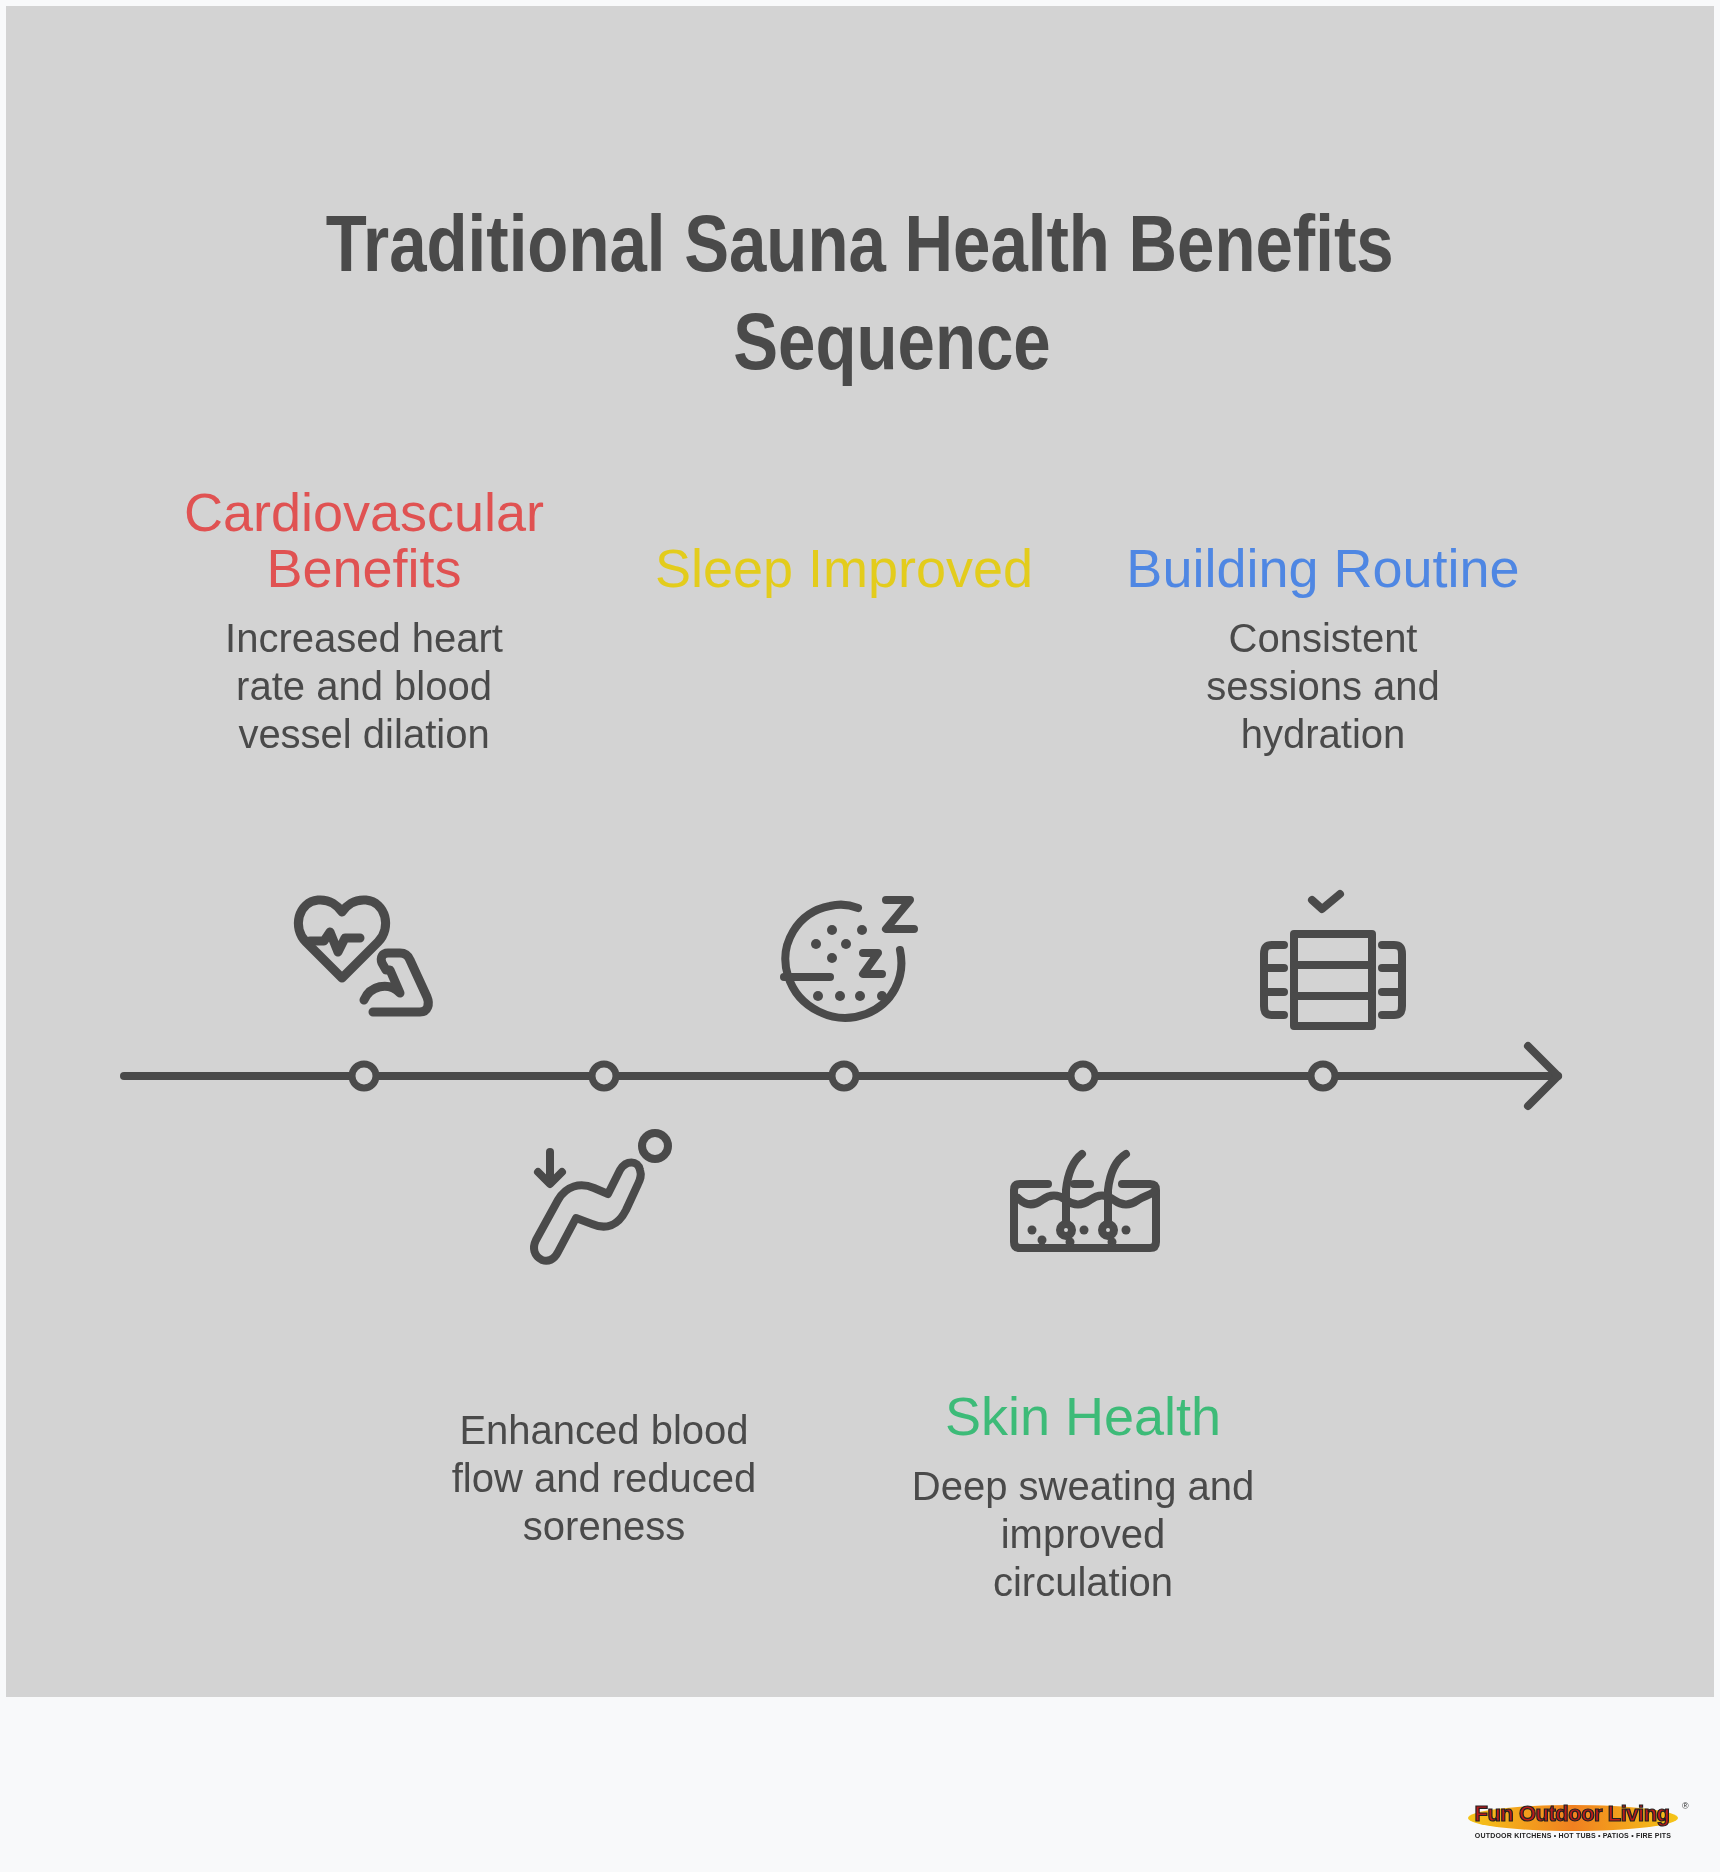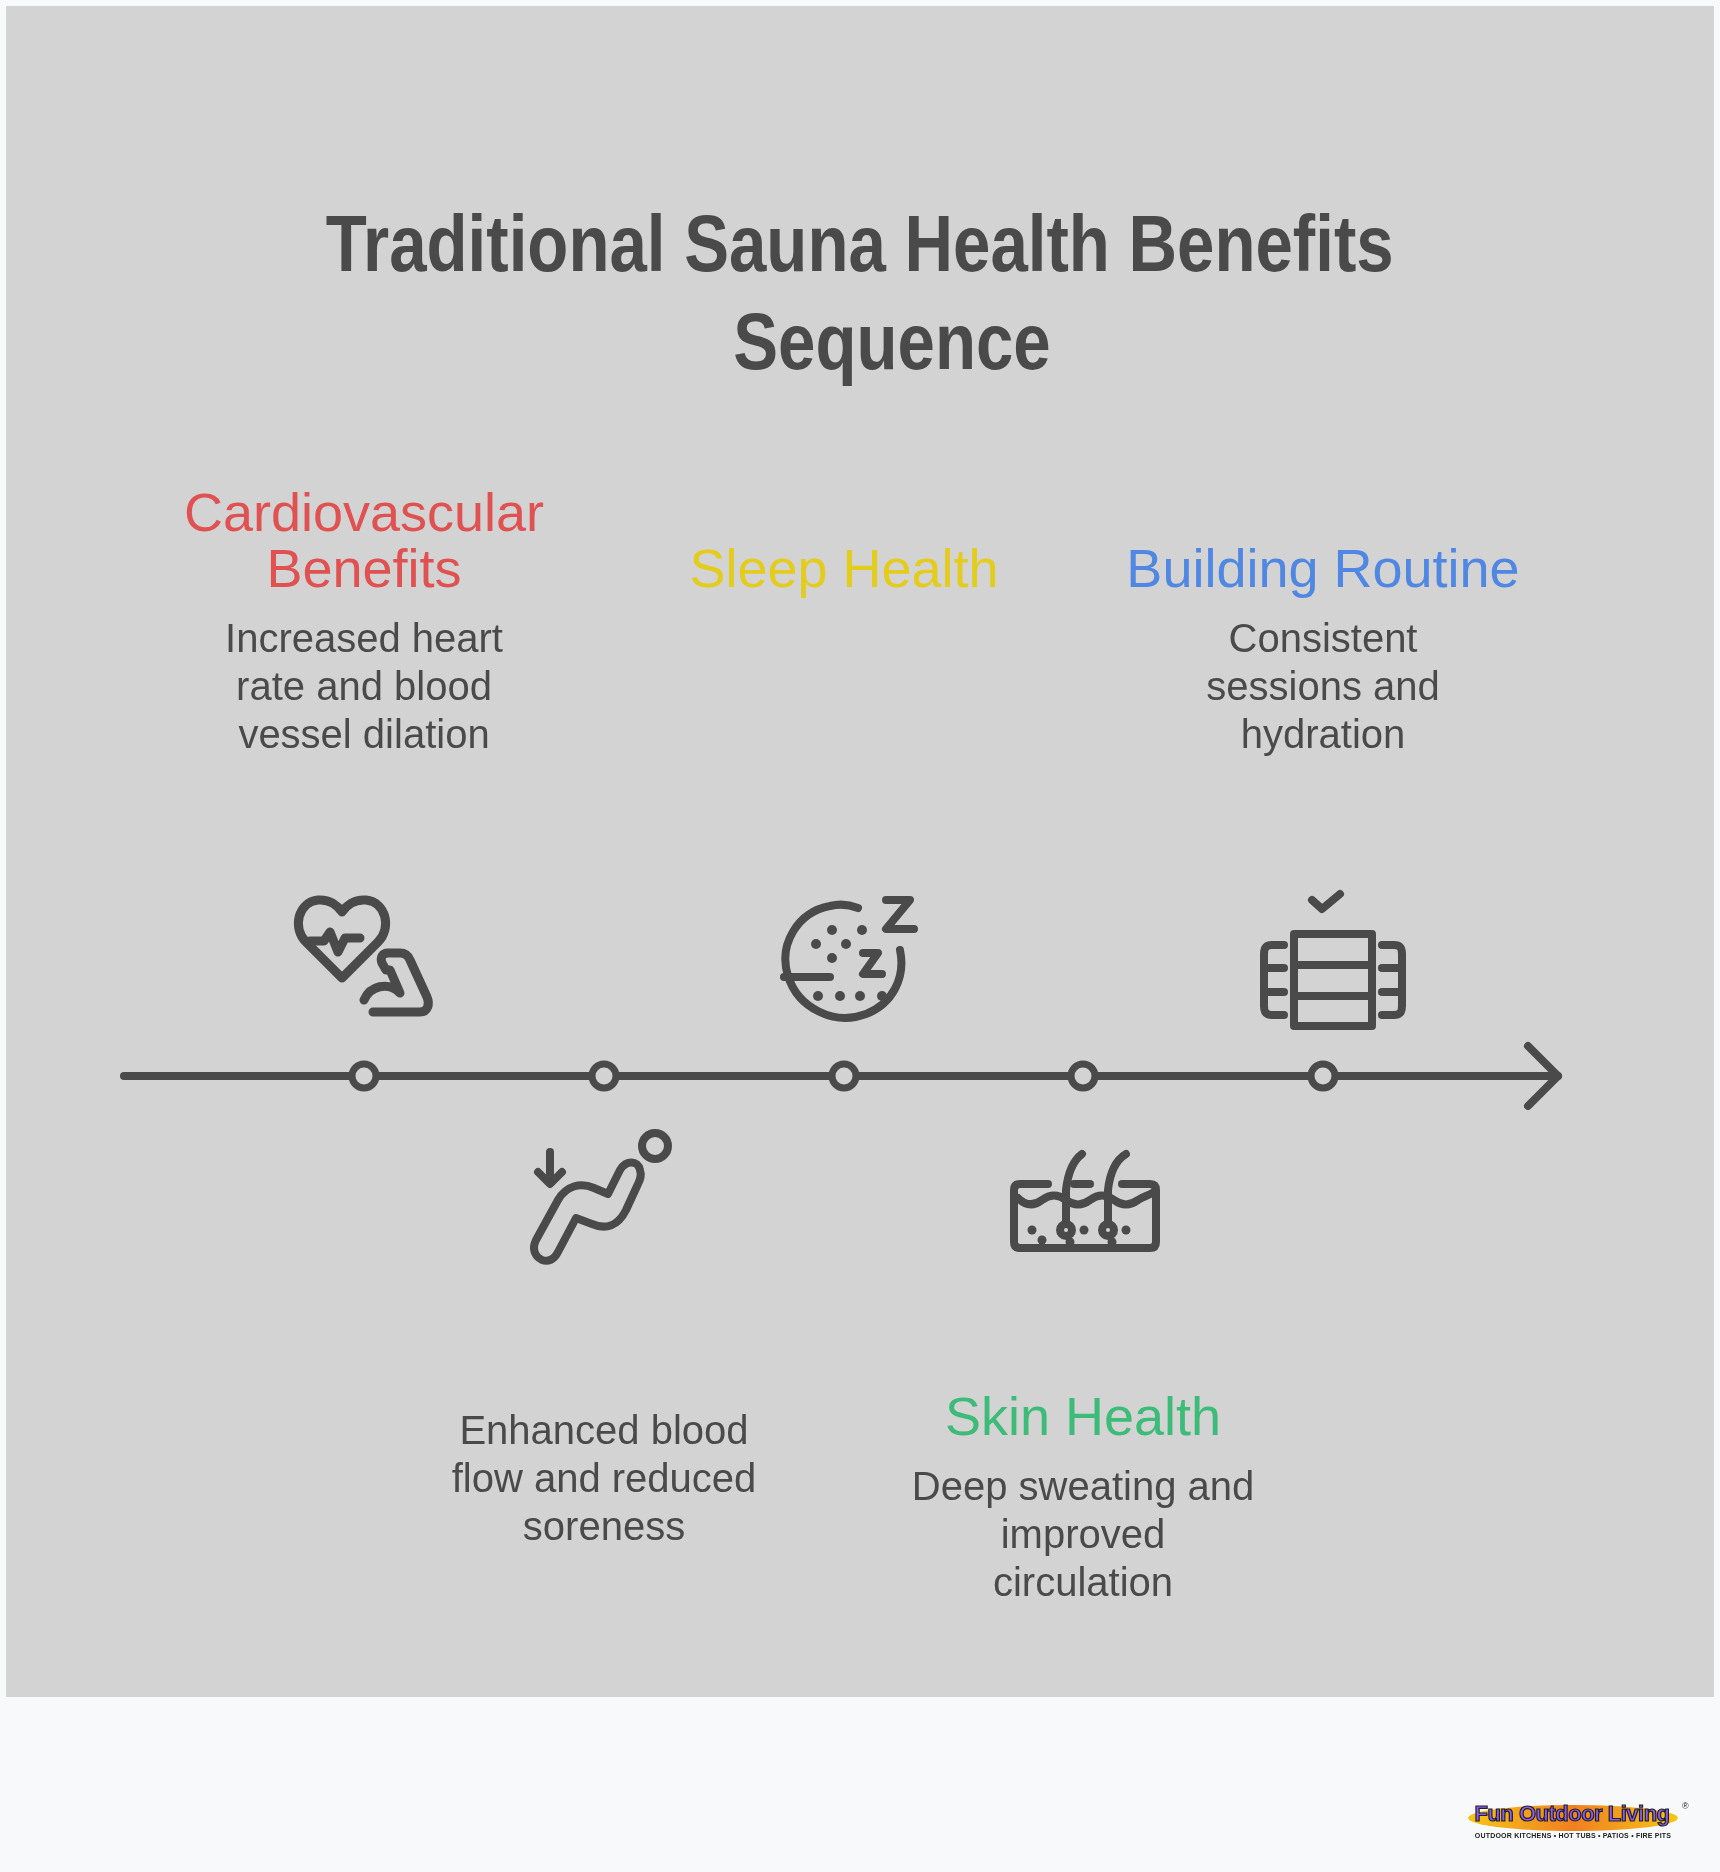--- a/index.html
+++ b/index.html
@@ -7,21 +7,21 @@
   .panel{position:absolute;left:6px;top:6px;width:1708px;height:1691px;background:#d3d3d3;}
   .title{position:absolute;left:0;width:1720px;text-align:center;color:#4a4a4a;font-weight:bold;font-size:80px;line-height:96px;}
   .title span{display:inline-block;transform:scaleX(0.84);transform-origin:center;}
   .step{position:absolute;width:420px;text-align:center;}
   .step .h{font-size:54px;line-height:56px;}
   .step .d{font-size:40px;line-height:48px;color:#4a4a4a;margin-top:18px;white-space:pre-line;}
   .icon{position:absolute;}
   svg{display:block;overflow:visible;}
   .logo{position:absolute;left:1466px;top:1803px;width:228px;height:42px;}
   .logo .pill{position:absolute;left:2px;top:2px;width:210px;height:26px;border-radius:50%;background:linear-gradient(90deg,#f5c518,#f08020 50%,#f5c518);}
-  .logo .brand{position:absolute;left:0;top:-2px;width:212px;text-align:center;font-weight:bold;font-size:22px;color:#8b5cf6;-webkit-text-stroke:1.2px #222;letter-spacing:-0.5px;}
+  .logo .brand{position:absolute;left:0;top:-2px;width:212px;text-align:center;font-weight:bold;font-size:22px;color:#b91c1c;-webkit-text-stroke:1.2px #222;letter-spacing:-0.5px;}
   .logo .reg{position:absolute;left:216px;top:-2px;font-size:9px;color:#333;}
   .logo .tag{position:absolute;left:0;top:29px;width:214px;text-align:center;font-size:7px;font-weight:bold;color:#222;letter-spacing:0.2px;}
 </style>
 </head>
 <body>
 
 <div class="panel"></div>
 
 <div class="title" style="top:196px;"><span>Traditional Sauna Health Benefits</span></div>
 <div class="title" style="top:294px;padding-left:32px;"><span>Sequence</span></div>
@@ -62,21 +62,21 @@
 <svg class="icon" style="left:528px;top:1120px;" width="150" height="150" viewBox="0 0 150 150">
   <g stroke="#4a4a4a" stroke-width="8" stroke-linecap="round" stroke-linejoin="round" fill="none">
     <circle cx="127" cy="26" r="13"></circle>
     <line x1="22" y1="32" x2="22" y2="62"></line>
     <polyline points="10,52 22,64 34,52"></polyline>
     <path d="M14 140 C6 136 4 128 8 120 L30 80 C38 66 52 62 66 68 L80 74 L92 50 C98 40 110 40 112 50 C114 56 112 60 110 64 L98 90 C90 106 78 110 64 104 L48 98 L30 132 C26 140 20 142 14 140 Z"></path>
   </g>
 </svg>
 
 <div class="step" style="left:634px;top:540px;">
-  <div class="h" style="color:#e3cc1c;">Sleep Health</div>
+  <div class="h" style="color:#e3cc1c;">Sleep Improved</div>
 </div>
 <svg class="icon" style="left:768px;top:878px;" width="150" height="150" viewBox="0 0 150 150">
   <g stroke="#4a4a4a" stroke-width="8" stroke-linecap="round" stroke-linejoin="round" fill="none">
     <path d="M90 30 C80 26 70 26 62 28 C30 34 10 66 20 98 C30 130 66 148 98 136 C124 126 138 100 132 72"></path>
     <line x1="16" y1="99" x2="62" y2="99"></line>
     <polyline points="118,22 142,22 118,51 146,51"></polyline>
     <polyline points="95,75 110,75 95,96 114,96"></polyline>
   </g>
   <g fill="#4a4a4a">
     <circle cx="64" cy="52" r="5"></circle>

